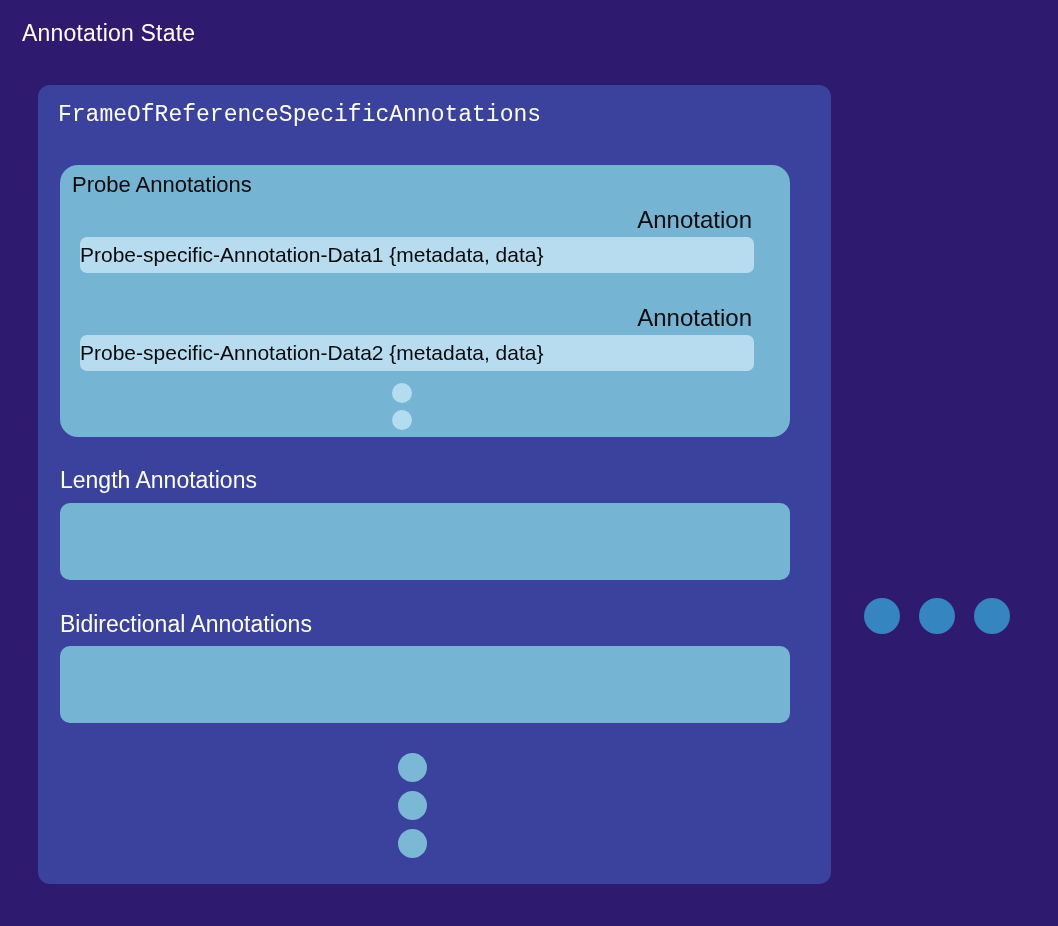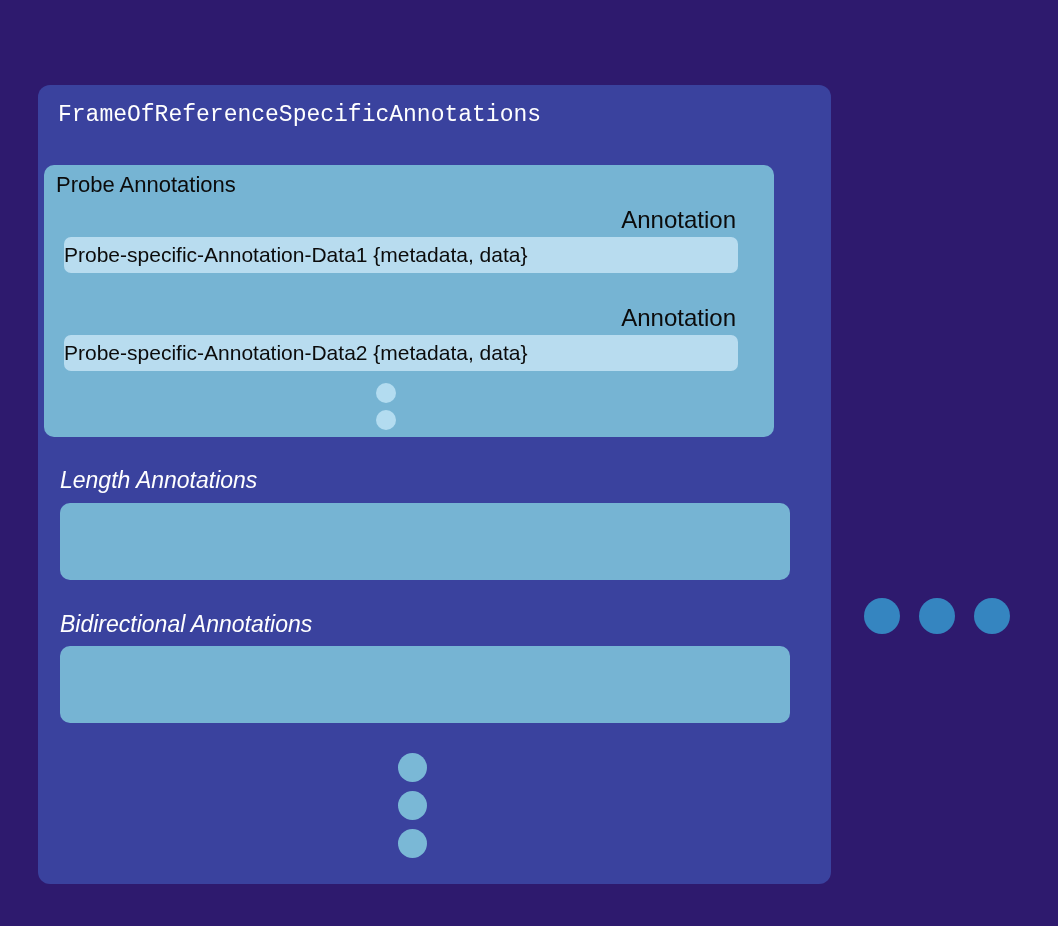--- a/index.html
+++ b/index.html
@@ -43,26 +43,26 @@
     top: 17px;
     font-size: 23px;
     color: #ffffff;
     white-space: nowrap;
     font-family: Liberation Mono, monospace;
   }
 
   
   #probe-group {
     position: absolute;
-    left: 6px;
+    left: 22px;
     top: 80px;
     width: 730px;
     height: 272px;
     background: #76b4d3;
-    border-radius: 10px;
+    border-radius: 18px;
   }
   #probe-title {
     position: absolute;
     left: 12px;
     top: 7px;
     font-size: 22px;
     color: #0b0b0b;
     white-space: nowrap;
   }
 
@@ -114,21 +114,20 @@
     background: #b3dcf0;
   }
 
   
   .section-label {
     position: absolute;
     left: 22px;
     font-size: 23px;
     color: #ffffff;
     white-space: nowrap;
-    font-style: italic;
   }
   .empty-box {
     position: absolute;
     left: 22px;
     width: 730px;
     height: 77px;
     background: #76b4d3;
     border-radius: 10px;
   }
   #length-label { top: 382px; }
@@ -169,20 +168,21 @@
     height: 36px;
     border-radius: 50%;
     background: #3585c0;
   }
 </style>
 </head>
 <body>
 
 <div id="canvas">
 
+  <div id="state-title">Annotation State</div>
 
   <div id="for-panel">
 
     <div id="for-title">FrameOfReferenceSpecificAnnotations</div>
 
     <div id="probe-group">
 
       <div id="probe-title">Probe Annotations</div>
 
       <div class="annotation-row" id="annotation-row-1">

